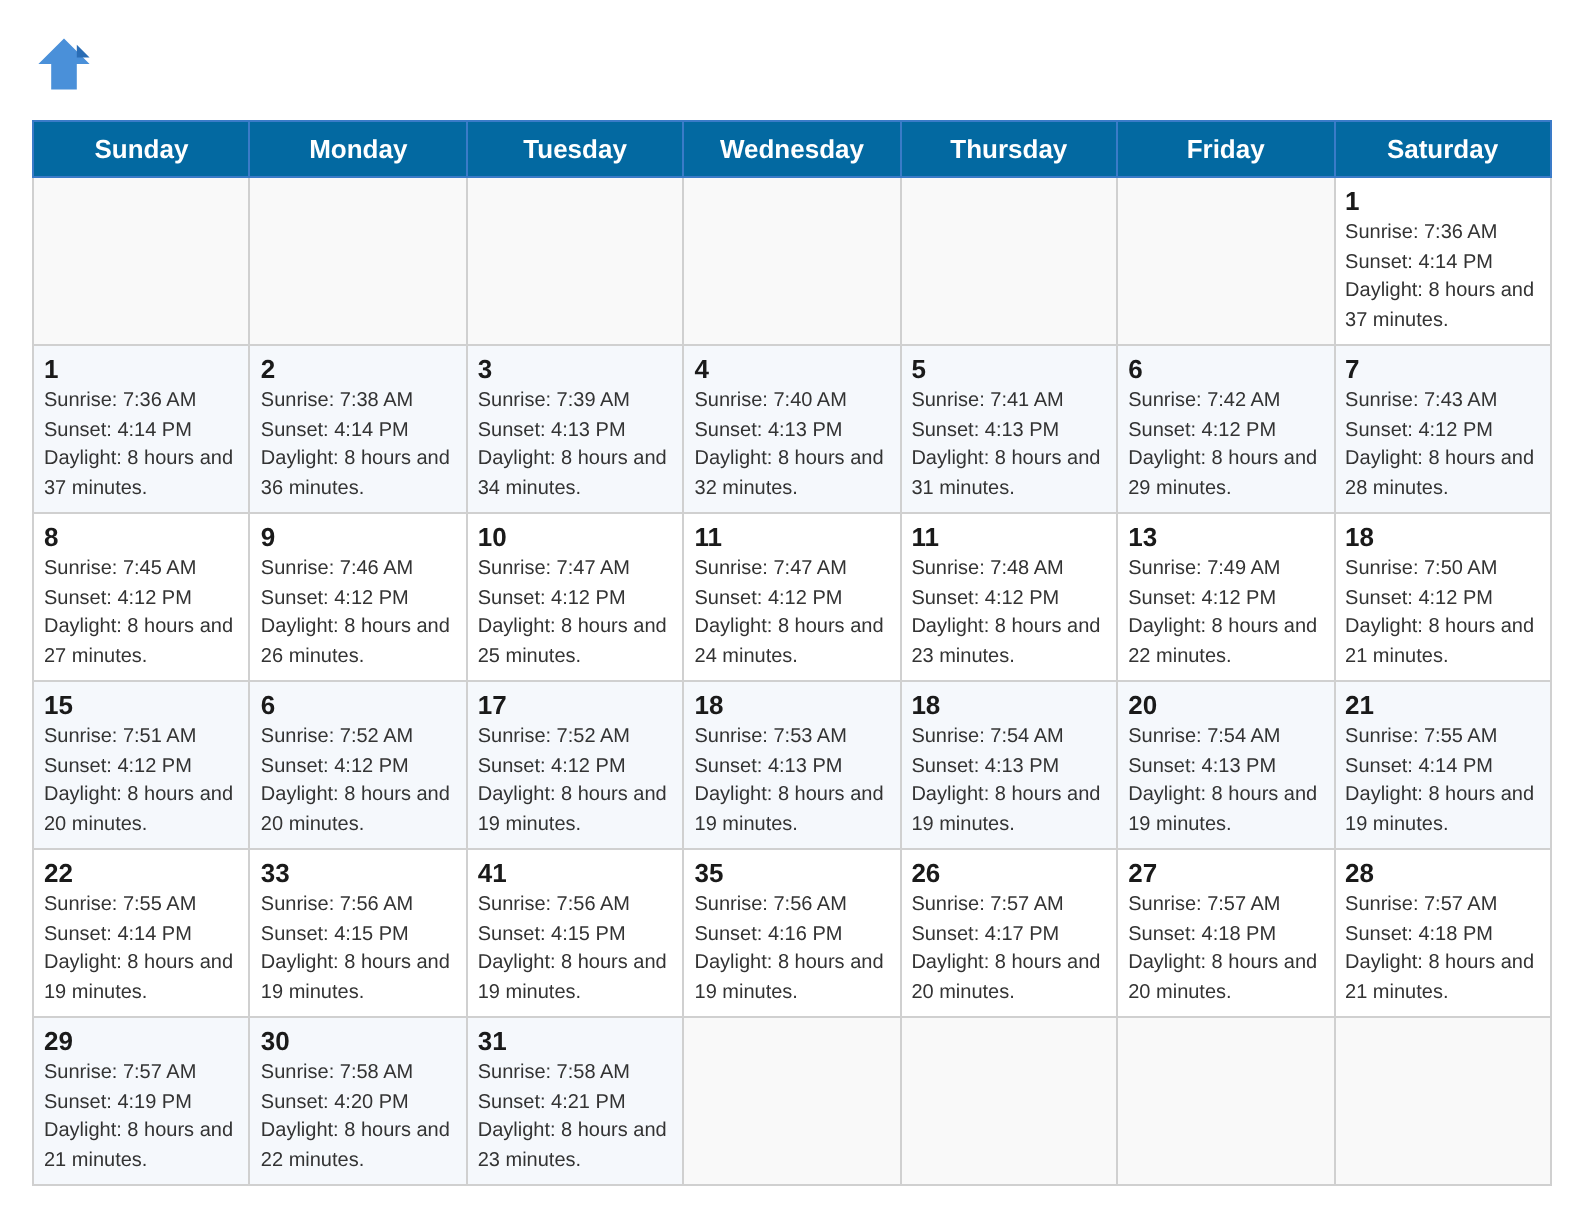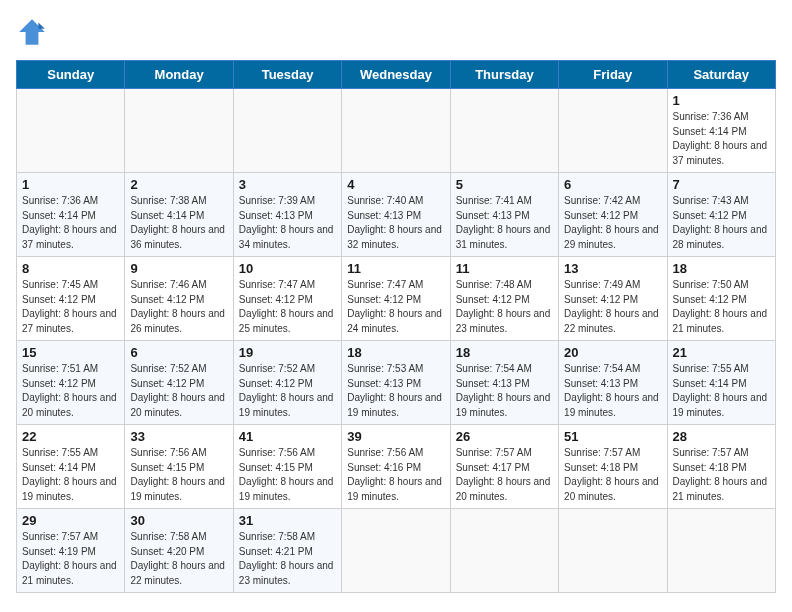--- a/index.html
+++ b/index.html
@@ -145,33 +145,33 @@
         <td><span class="day-num">9</span><span class="day-info">Sunrise: 7:46 AM<br>Sunset: 4:12 PM<br>Daylight: 8 hours and 26 minutes.</span></td>
         <td><span class="day-num">10</span><span class="day-info">Sunrise: 7:47 AM<br>Sunset: 4:12 PM<br>Daylight: 8 hours and 25 minutes.</span></td>
         <td><span class="day-num">11</span><span class="day-info">Sunrise: 7:47 AM<br>Sunset: 4:12 PM<br>Daylight: 8 hours and 24 minutes.</span></td>
         <td><span class="day-num">11</span><span class="day-info">Sunrise: 7:48 AM<br>Sunset: 4:12 PM<br>Daylight: 8 hours and 23 minutes.</span></td>
         <td><span class="day-num">13</span><span class="day-info">Sunrise: 7:49 AM<br>Sunset: 4:12 PM<br>Daylight: 8 hours and 22 minutes.</span></td>
         <td><span class="day-num">18</span><span class="day-info">Sunrise: 7:50 AM<br>Sunset: 4:12 PM<br>Daylight: 8 hours and 21 minutes.</span></td>
       </tr>
       <tr>
         <td><span class="day-num">15</span><span class="day-info">Sunrise: 7:51 AM<br>Sunset: 4:12 PM<br>Daylight: 8 hours and 20 minutes.</span></td>
         <td><span class="day-num">6</span><span class="day-info">Sunrise: 7:52 AM<br>Sunset: 4:12 PM<br>Daylight: 8 hours and 20 minutes.</span></td>
-        <td><span class="day-num">19</span><span class="day-info">Sunrise: 7:52 AM<br>Sunset: 4:12 PM<br>Daylight: 8 hours and 19 minutes.</span></td>
+        <td><span class="day-num">17</span><span class="day-info">Sunrise: 7:52 AM<br>Sunset: 4:12 PM<br>Daylight: 8 hours and 19 minutes.</span></td>
         <td><span class="day-num">18</span><span class="day-info">Sunrise: 7:53 AM<br>Sunset: 4:13 PM<br>Daylight: 8 hours and 19 minutes.</span></td>
         <td><span class="day-num">18</span><span class="day-info">Sunrise: 7:54 AM<br>Sunset: 4:13 PM<br>Daylight: 8 hours and 19 minutes.</span></td>
         <td><span class="day-num">20</span><span class="day-info">Sunrise: 7:54 AM<br>Sunset: 4:13 PM<br>Daylight: 8 hours and 19 minutes.</span></td>
         <td><span class="day-num">21</span><span class="day-info">Sunrise: 7:55 AM<br>Sunset: 4:14 PM<br>Daylight: 8 hours and 19 minutes.</span></td>
       </tr>
       <tr>
         <td><span class="day-num">22</span><span class="day-info">Sunrise: 7:55 AM<br>Sunset: 4:14 PM<br>Daylight: 8 hours and 19 minutes.</span></td>
         <td><span class="day-num">33</span><span class="day-info">Sunrise: 7:56 AM<br>Sunset: 4:15 PM<br>Daylight: 8 hours and 19 minutes.</span></td>
         <td><span class="day-num">41</span><span class="day-info">Sunrise: 7:56 AM<br>Sunset: 4:15 PM<br>Daylight: 8 hours and 19 minutes.</span></td>
-        <td><span class="day-num">39</span><span class="day-info">Sunrise: 7:56 AM<br>Sunset: 4:16 PM<br>Daylight: 8 hours and 19 minutes.</span></td>
+        <td><span class="day-num">35</span><span class="day-info">Sunrise: 7:56 AM<br>Sunset: 4:16 PM<br>Daylight: 8 hours and 19 minutes.</span></td>
         <td><span class="day-num">26</span><span class="day-info">Sunrise: 7:57 AM<br>Sunset: 4:17 PM<br>Daylight: 8 hours and 20 minutes.</span></td>
-        <td><span class="day-num">51</span><span class="day-info">Sunrise: 7:57 AM<br>Sunset: 4:18 PM<br>Daylight: 8 hours and 20 minutes.</span></td>
+        <td><span class="day-num">27</span><span class="day-info">Sunrise: 7:57 AM<br>Sunset: 4:18 PM<br>Daylight: 8 hours and 20 minutes.</span></td>
         <td><span class="day-num">28</span><span class="day-info">Sunrise: 7:57 AM<br>Sunset: 4:18 PM<br>Daylight: 8 hours and 21 minutes.</span></td>
       </tr>
       <tr>
         <td><span class="day-num">29</span><span class="day-info">Sunrise: 7:57 AM<br>Sunset: 4:19 PM<br>Daylight: 8 hours and 21 minutes.</span></td>
         <td><span class="day-num">30</span><span class="day-info">Sunrise: 7:58 AM<br>Sunset: 4:20 PM<br>Daylight: 8 hours and 22 minutes.</span></td>
         <td><span class="day-num">31</span><span class="day-info">Sunrise: 7:58 AM<br>Sunset: 4:21 PM<br>Daylight: 8 hours and 23 minutes.</span></td>
         <td class="empty-cell"></td>
         <td class="empty-cell"></td>
         <td class="empty-cell"></td>
         <td class="empty-cell"></td>

